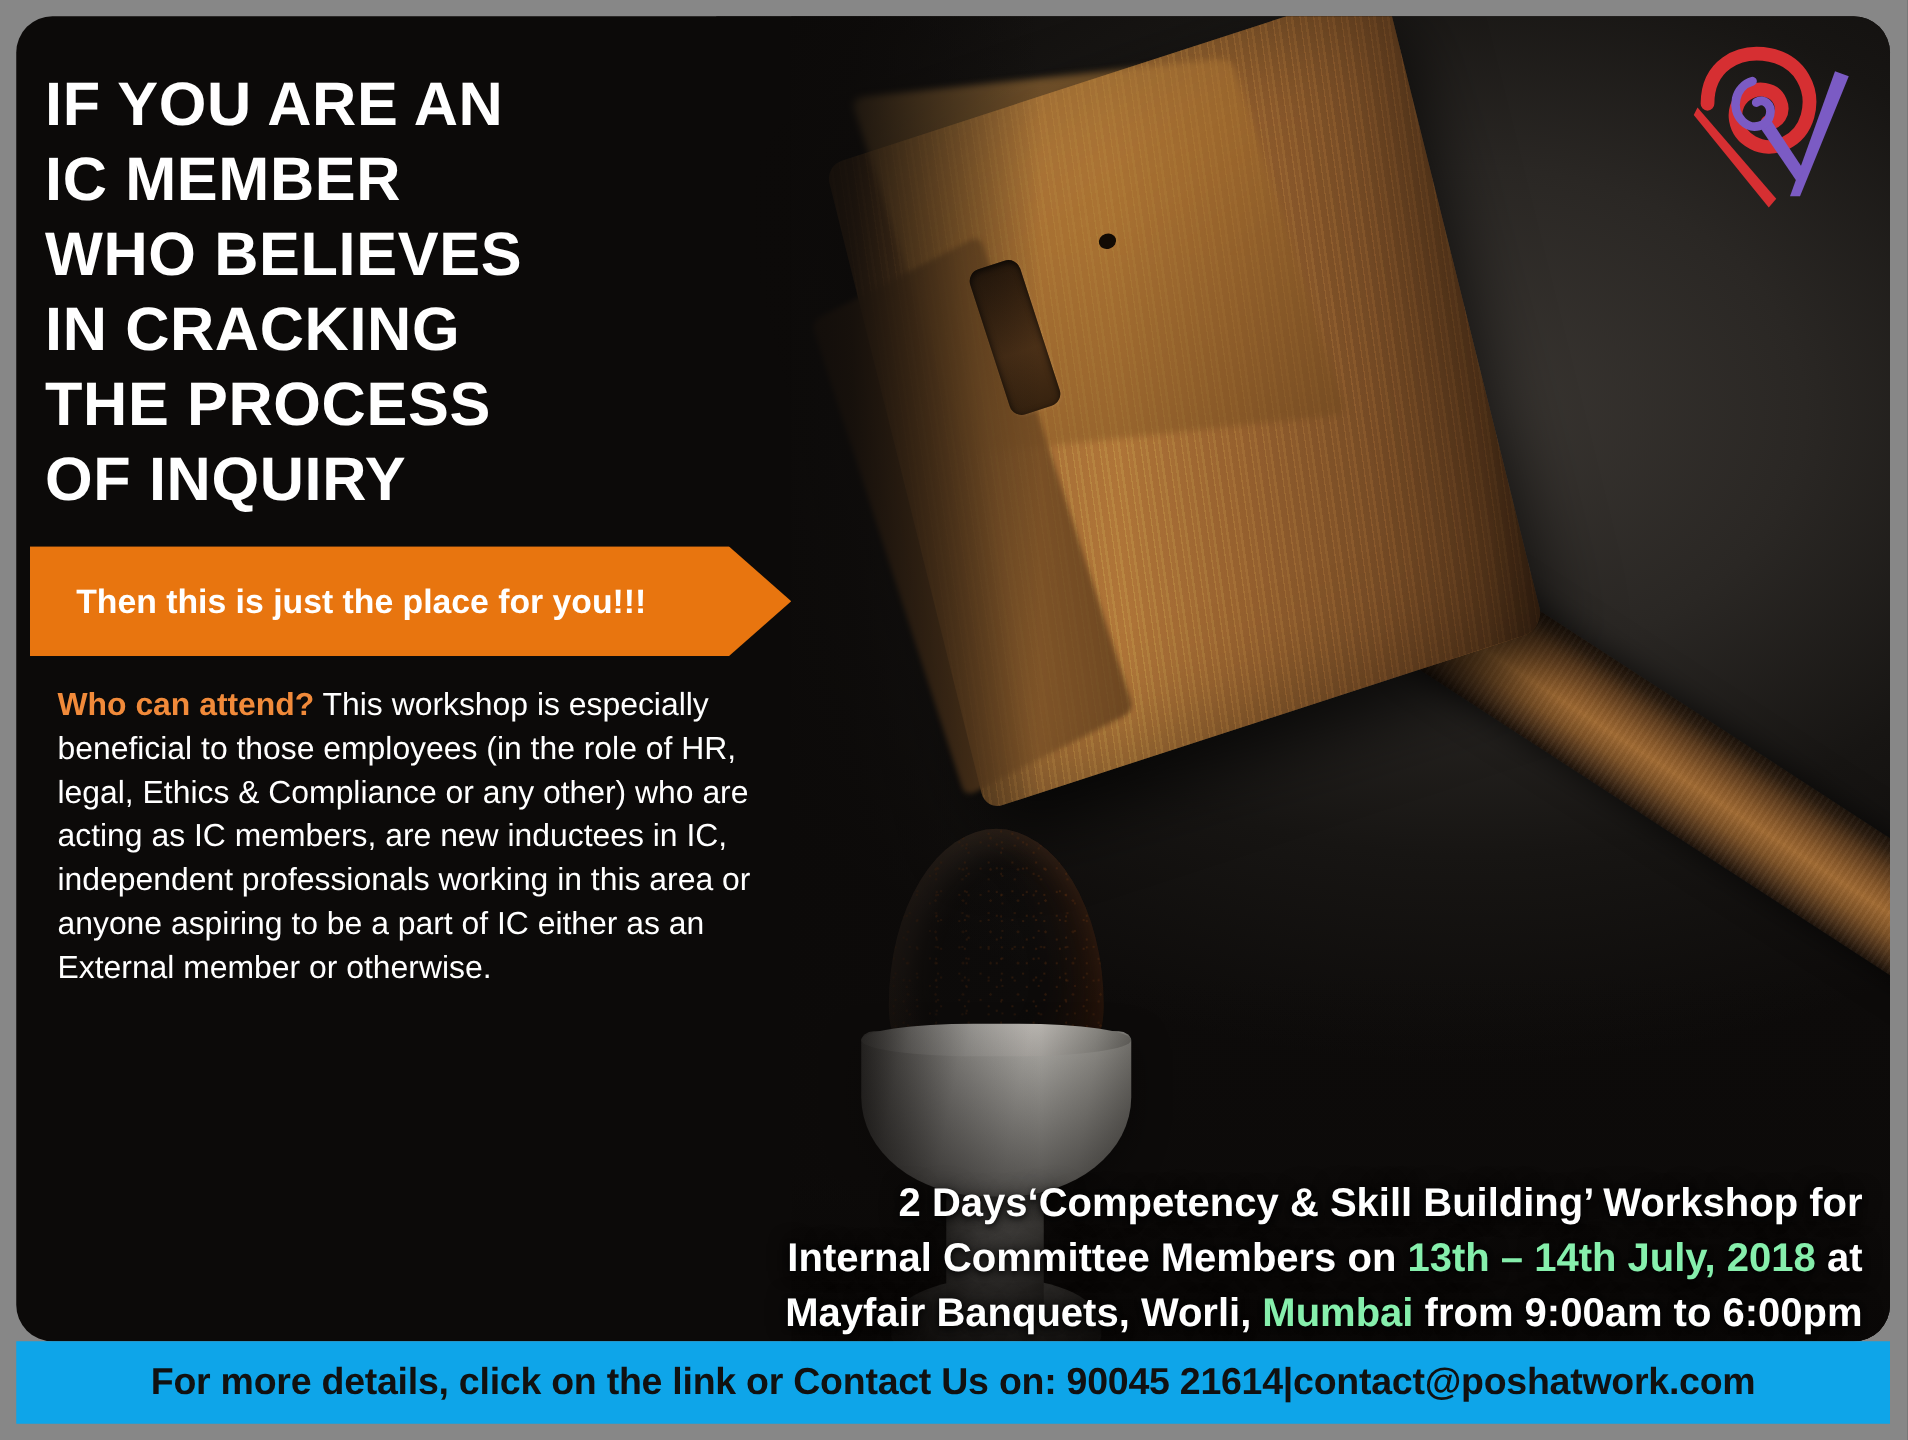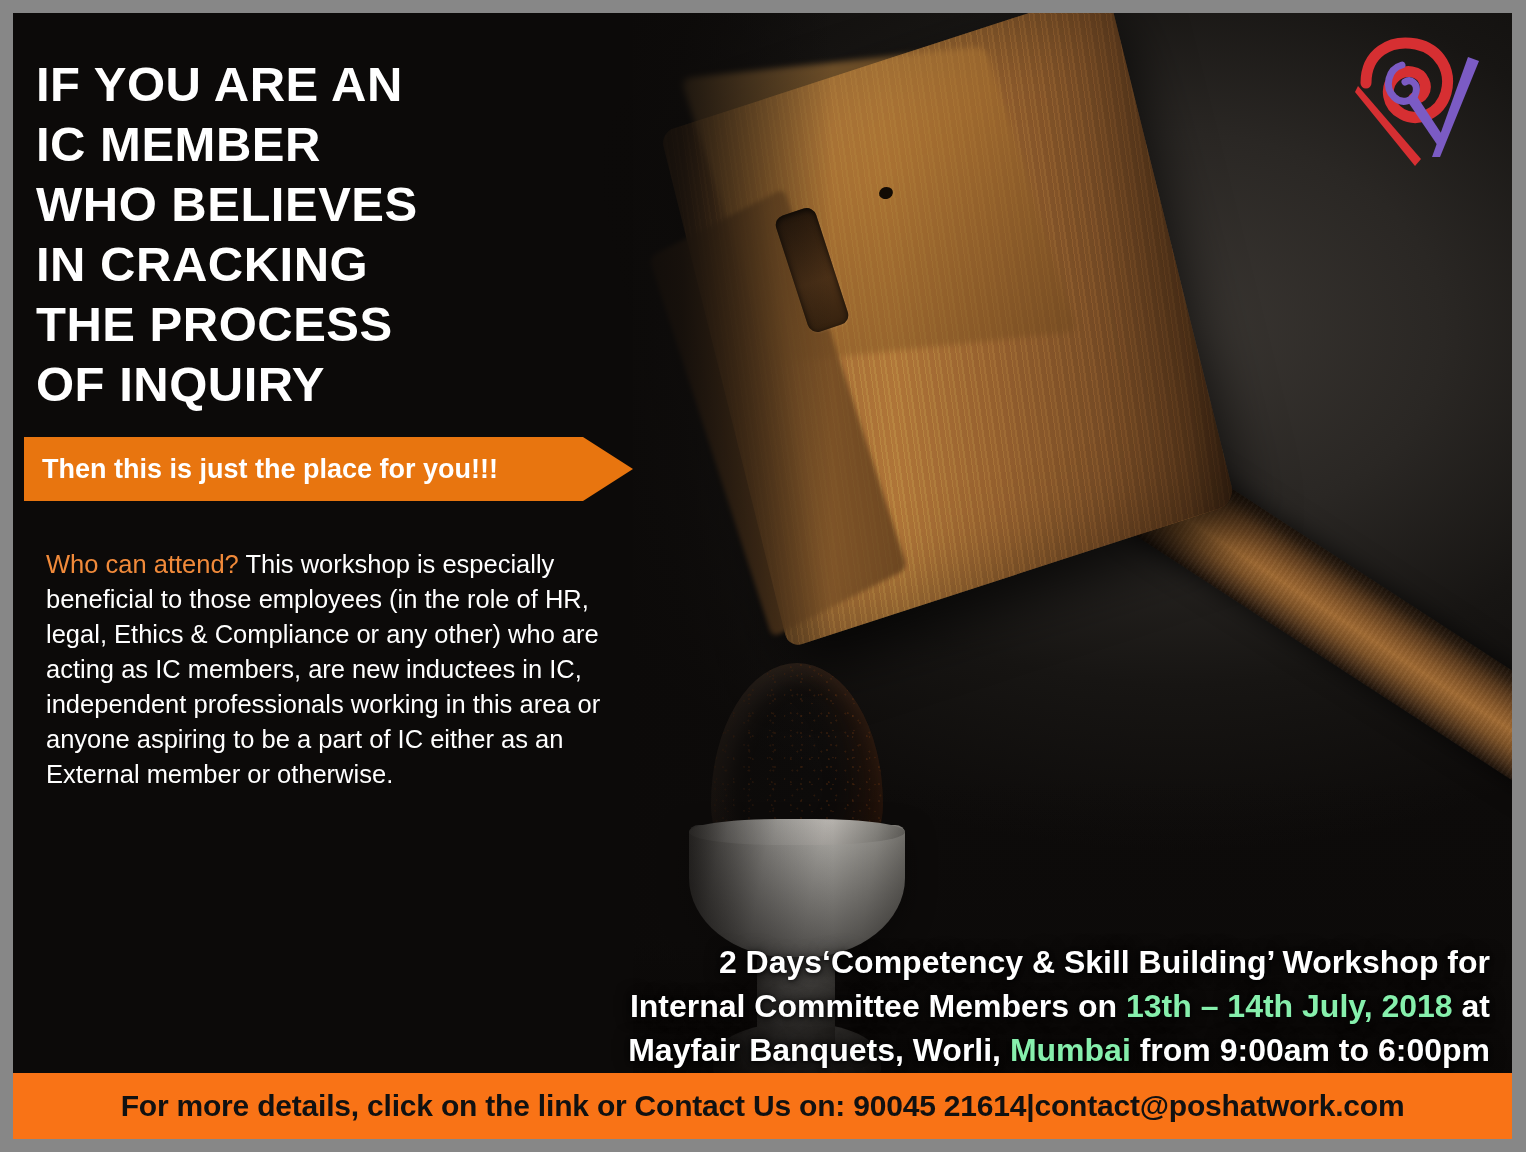--- a/index.html
+++ b/index.html
@@ -25,20 +25,21 @@
 
   
   #artboard {
     position: absolute;
     left: 13px;
     top: 13px;
     width: 1499px;
     height: 1060px;
     background: #0c0a09;
     overflow: hidden;
+    border-radius: 29px;
   }
 
   
   .photo-layer { position: absolute; inset: 0; overflow: hidden; }
 
   
   .photo-backdrop {
     position: absolute;
     left: 620px; top: 0;
     width: 879px; height: 1060px;
@@ -237,46 +238,46 @@
     letter-spacing: 0.5px;
     white-space: pre-line;
   }
 
   
   #banner {
     position: absolute;
     left: 11px;
     top: 424px;
     width: 609px;
-    height: 64px;
+    height: 88px;
     background: #e8750f;
     color: #ffffff;
     font-size: 27px;
     font-weight: bold;
     display: flex;
     align-items: center;
-    padding-left: 18px;
+    padding-left: 37px;
     box-sizing: border-box;
     -webkit-clip-path: polygon(0 0, calc(100% - 50px) 0, 100% 50%, calc(100% - 50px) 100%, 0 100%);
     clip-path: polygon(0 0, calc(100% - 50px) 0, 100% 50%, calc(100% - 50px) 100%, 0 100%);
   }
 
   
   #attend-block {
     position: absolute;
     left: 33px;
     top: 508px;
     width: 585px;
     font-size: 25.5px;
     line-height: 35px;
     color: #ffffff;
   }
   #attend-block .lead {
     color: #f18a3a;
-    font-weight: normal;
+    font-weight: bold;
     margin-top: 12px;
   }
 
   
   #details {
     position: absolute;
     right: 22px;
     top: 927px;
     width: 1100px;
     text-align: right;
@@ -288,21 +289,21 @@
   }
   #details .hl { color: #86efac; }
 
   
   #footer {
     position: absolute;
     left: 13px;
     top: 1073px;
     width: 1499px;
     height: 66px;
-    background: #f97316;
+    background: #0ea5e9;
     display: flex;
     align-items: center;
     justify-content: center;
     box-sizing: border-box;
   }
   #footer-text {
     color: #111111;
     font-size: 30px;
     font-weight: bold;
     letter-spacing: -0.2px;

